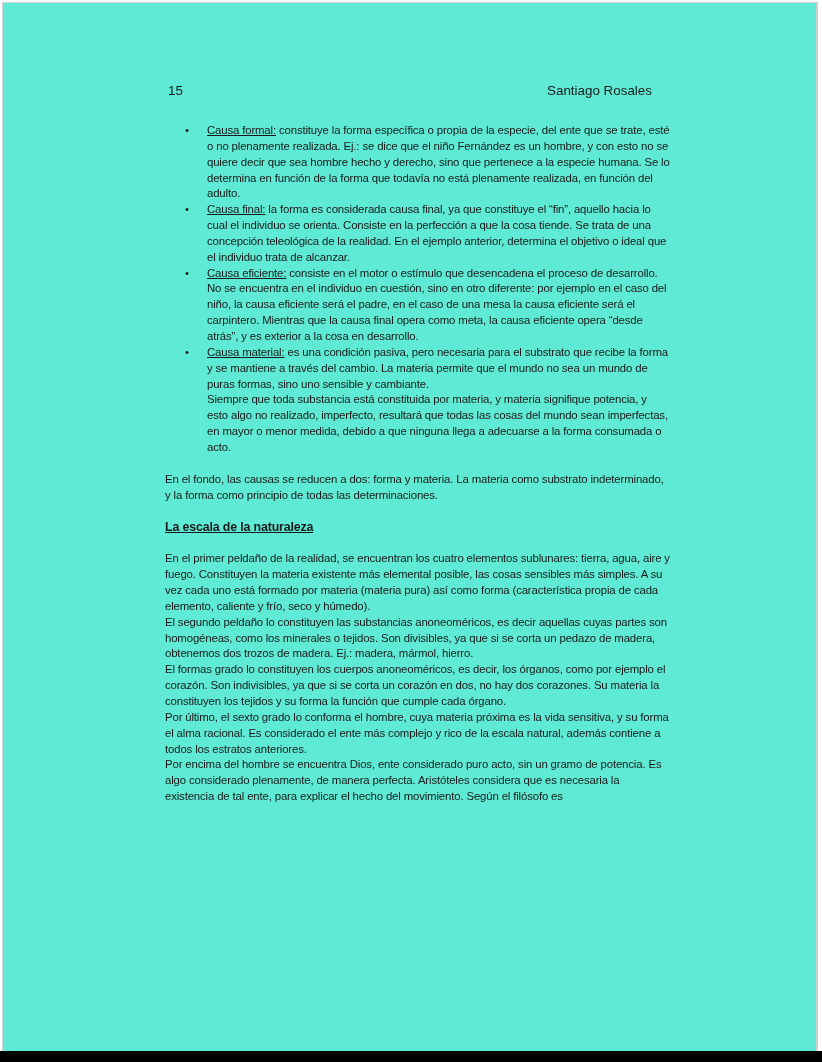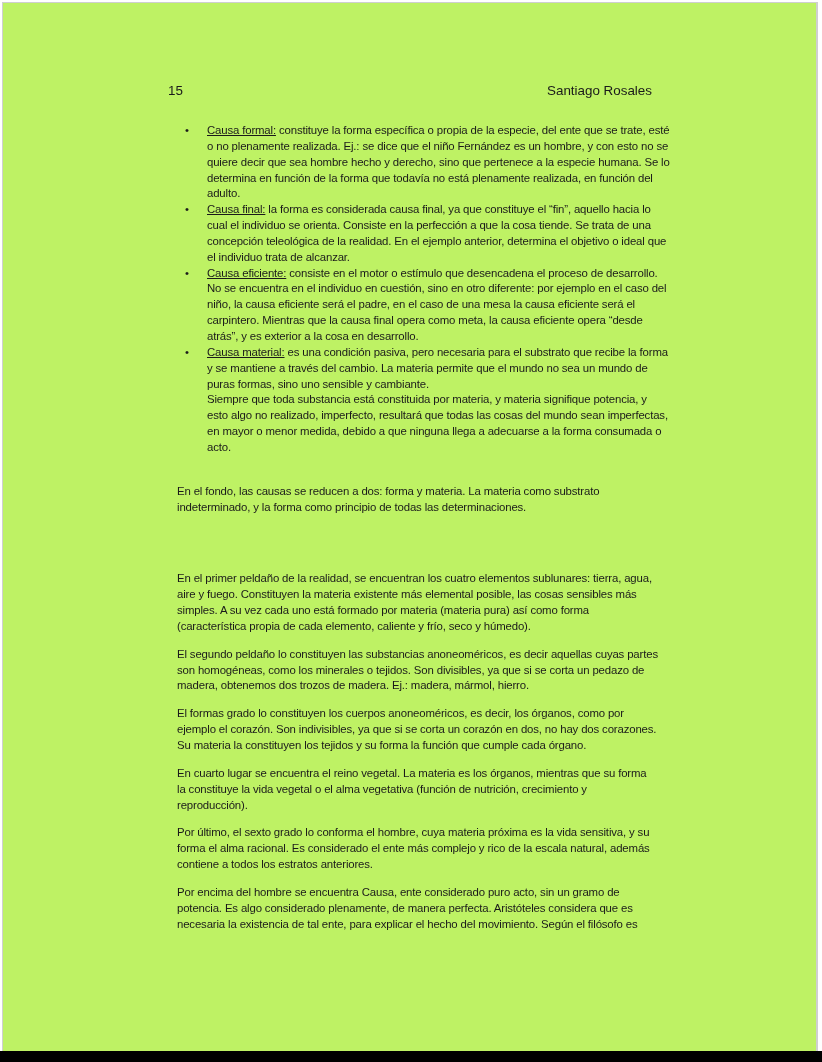--- a/index.html
+++ b/index.html
@@ -1,30 +1,30 @@
 <!DOCTYPE html>
 <html><head>
 <meta charset="utf-8">
 <style>
   html, body { margin:0; padding:0; }
   body { width:822px; height:1062px; background:#ffffff; position:relative; overflow:hidden;
          font-family:"Liberation Sans", sans-serif; color:#1a1a1a; }
   .page { position:absolute; left:2px; top:2px; width:816px; height:1049px;
           border-left:1px solid #cfcfcf; border-top:1px solid #cfcfcf; border-right:2px solid #cfcfcf;
-          background:#bef264; box-sizing:border-box; }
+          background:#5eead4; box-sizing:border-box; }
   .bottom-bar { position:absolute; left:0; top:1051px; width:822px; height:11px; background:#000; }
   .header { position:absolute; top:80px; left:165px; width:500px; font-size:13.4px; }
   .header .num { position:absolute; left:0; top:0; }
   .header .author { position:absolute; right:16px; top:0; }
   .content { position:absolute; left:165px; top:123px; width:505px; font-size:11.4px; line-height:15.85px; letter-spacing:-0.15px; }
   ul.causes { margin:0; padding:0; list-style:none; }
   ul.causes li { position:relative; padding-left:42px; }
   ul.causes li .bullet { position:absolute; left:20px; top:0; }
   .u { text-decoration:underline; }
-  p { margin:12px; }
+  p { margin:0; }
   .gap { height:16px; }
   h2.section { margin:0; font-size:12.4px; font-weight:bold; text-decoration:underline; line-height:16px; }
   b { font-weight:normal; }
 </style>
 </head>
 <body>
 
 <div class="page">
   <div class="header">
     <span class="num">15</span>
@@ -50,23 +50,23 @@
       <span class="bullet">•</span>
       <span class="u">Causa material:</span><span> es una condición pasiva, pero necesaria para el substrato que recibe la forma y se mantiene a través del cambio. La materia permite que el mundo no sea un mundo de puras formas, sino uno sensible y cambiante.</span>
       <div>Siempre que toda substancia está constituida por materia, y materia signifique potencia, y esto algo no realizado, imperfecto, resultará que todas las cosas del mundo sean imperfectas, en mayor o menor medida, debido a que ninguna llega a adecuarse a la forma consumada o acto.</div>
     </li>
   </ul>
 
   <div class="gap"></div>
   <p>En el fondo, las causas se reducen a dos: forma y materia. La materia como substrato indeterminado, y la forma como principio de todas las determinaciones.</p>
   <div class="gap"></div>
 
+  <h2 class="section">La escala de la naturaleza</h2>
   <div class="gap"></div>
 
   <p><span>En el primer peldaño de la realidad, se encuentran los cuatro </span><b>elementos sublunares</b><span>: tierra, agua, aire y fuego. Constituyen la materia existente más elemental posible, las cosas sensibles más simples. A su vez cada uno está formado por materia (materia pura) así como forma (característica propia de cada elemento, caliente y frío, seco y húmedo).</span></p>
   <p><span>El segundo peldaño lo constituyen las </span><b>substancias anoneoméricos</b><span>, es decir aquellas cuyas partes son homogéneas, como los minerales o tejidos. Son divisibles, ya que si se corta un pedazo de madera, obtenemos dos trozos de madera. Ej.: madera, mármol, hierro.</span></p>
   <p><span>El formas grado lo constituyen los </span><b>cuerpos anoneoméricos</b><span>, es decir, los órganos, como por ejemplo el corazón. Son indivisibles, ya que si se corta un corazón en dos, no hay dos corazones. Su materia la constituyen los tejidos y su forma la función que cumple cada órgano.</span></p>
-  <p><span>En cuarto lugar se encuentra el </span><b>reino vegetal</b><span>. La materia es los órganos, mientras que su forma la constituye la vida vegetal o el alma vegetativa (función de nutrición, crecimiento y reproducción).</span></p>
   <p><span>Por último, el sexto grado lo conforma el </span><b>hombre</b><span>, cuya materia próxima es la vida sensitiva,  y su forma el alma racional. Es considerado el ente más complejo y rico de la escala natural, además contiene a todos los estratos anteriores.</span></p>
-  <p><span>Por encima del hombre se encuentra </span><b>Causa</b><span>, ente considerado puro acto, sin un gramo de potencia. Es algo considerado plenamente, de manera perfecta.  Aristóteles considera que es necesaria la existencia de tal ente, para explicar el hecho del movimiento. Según el filósofo es</span></p>
+  <p><span>Por encima del hombre se encuentra </span><b>Dios</b><span>, ente considerado puro acto, sin un gramo de potencia. Es algo considerado plenamente, de manera perfecta.  Aristóteles considera que es necesaria la existencia de tal ente, para explicar el hecho del movimiento. Según el filósofo es</span></p>
 </div>
 
 <div class="bottom-bar"></div>
 
 </body></html>

